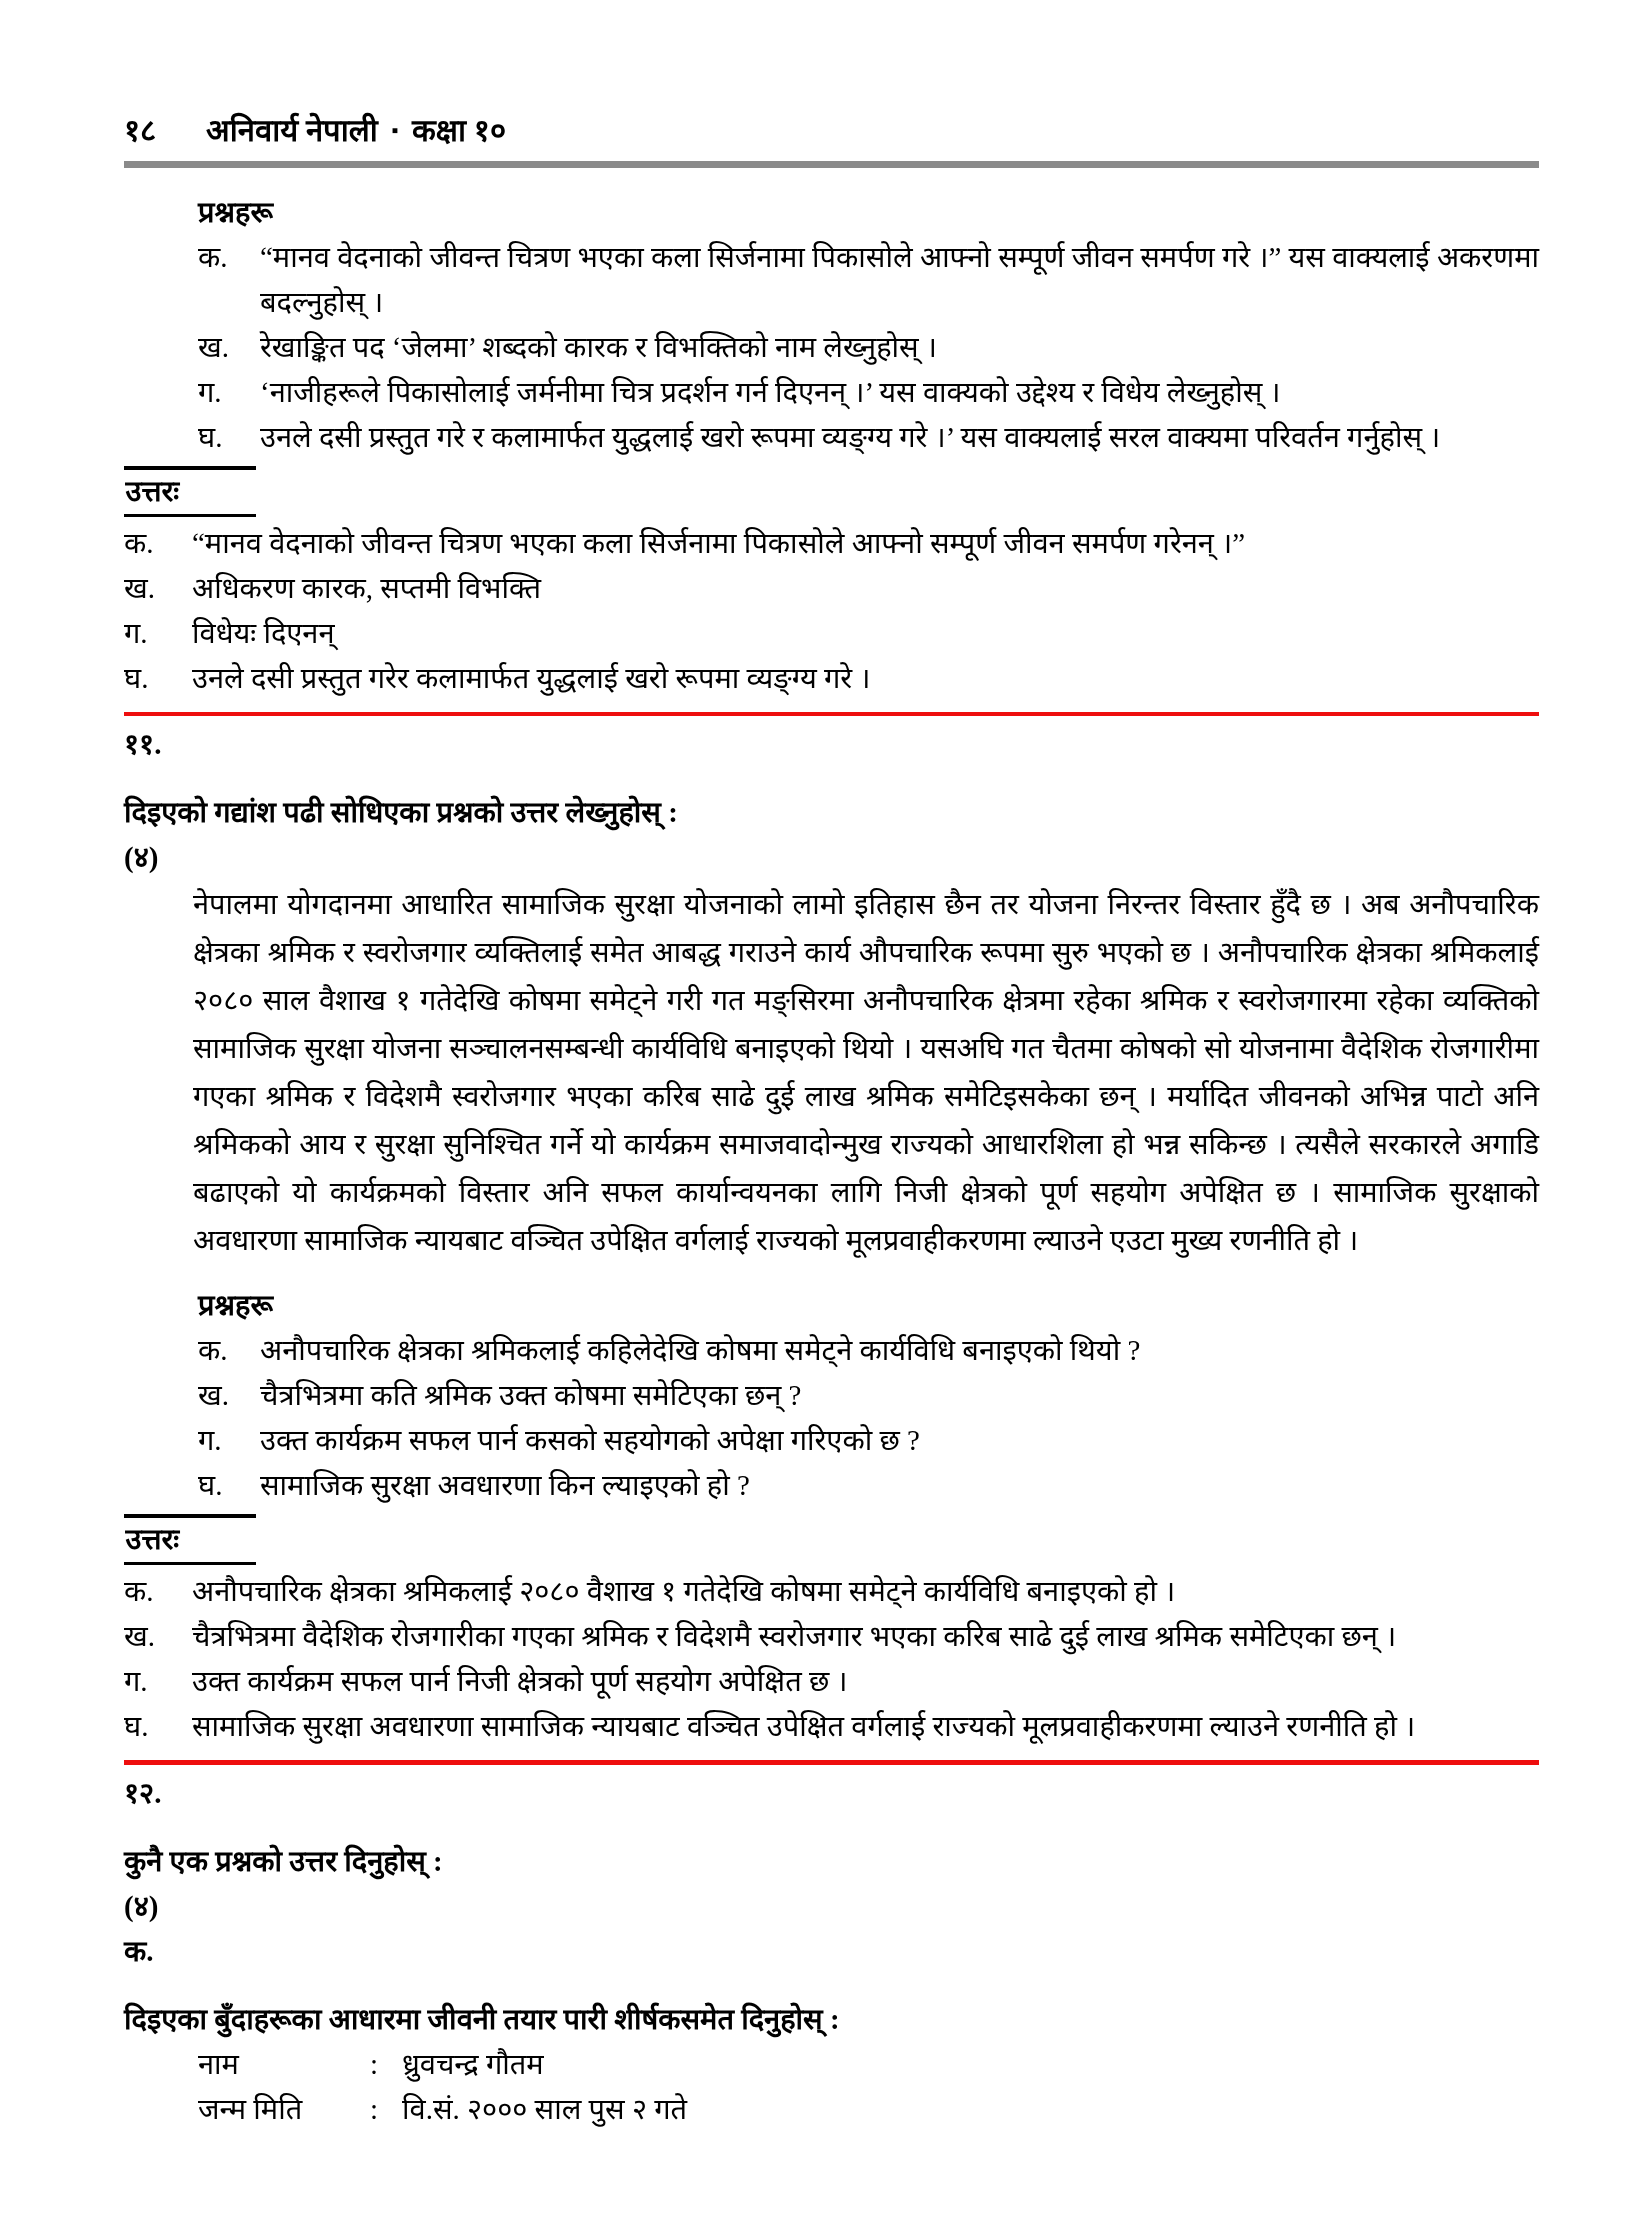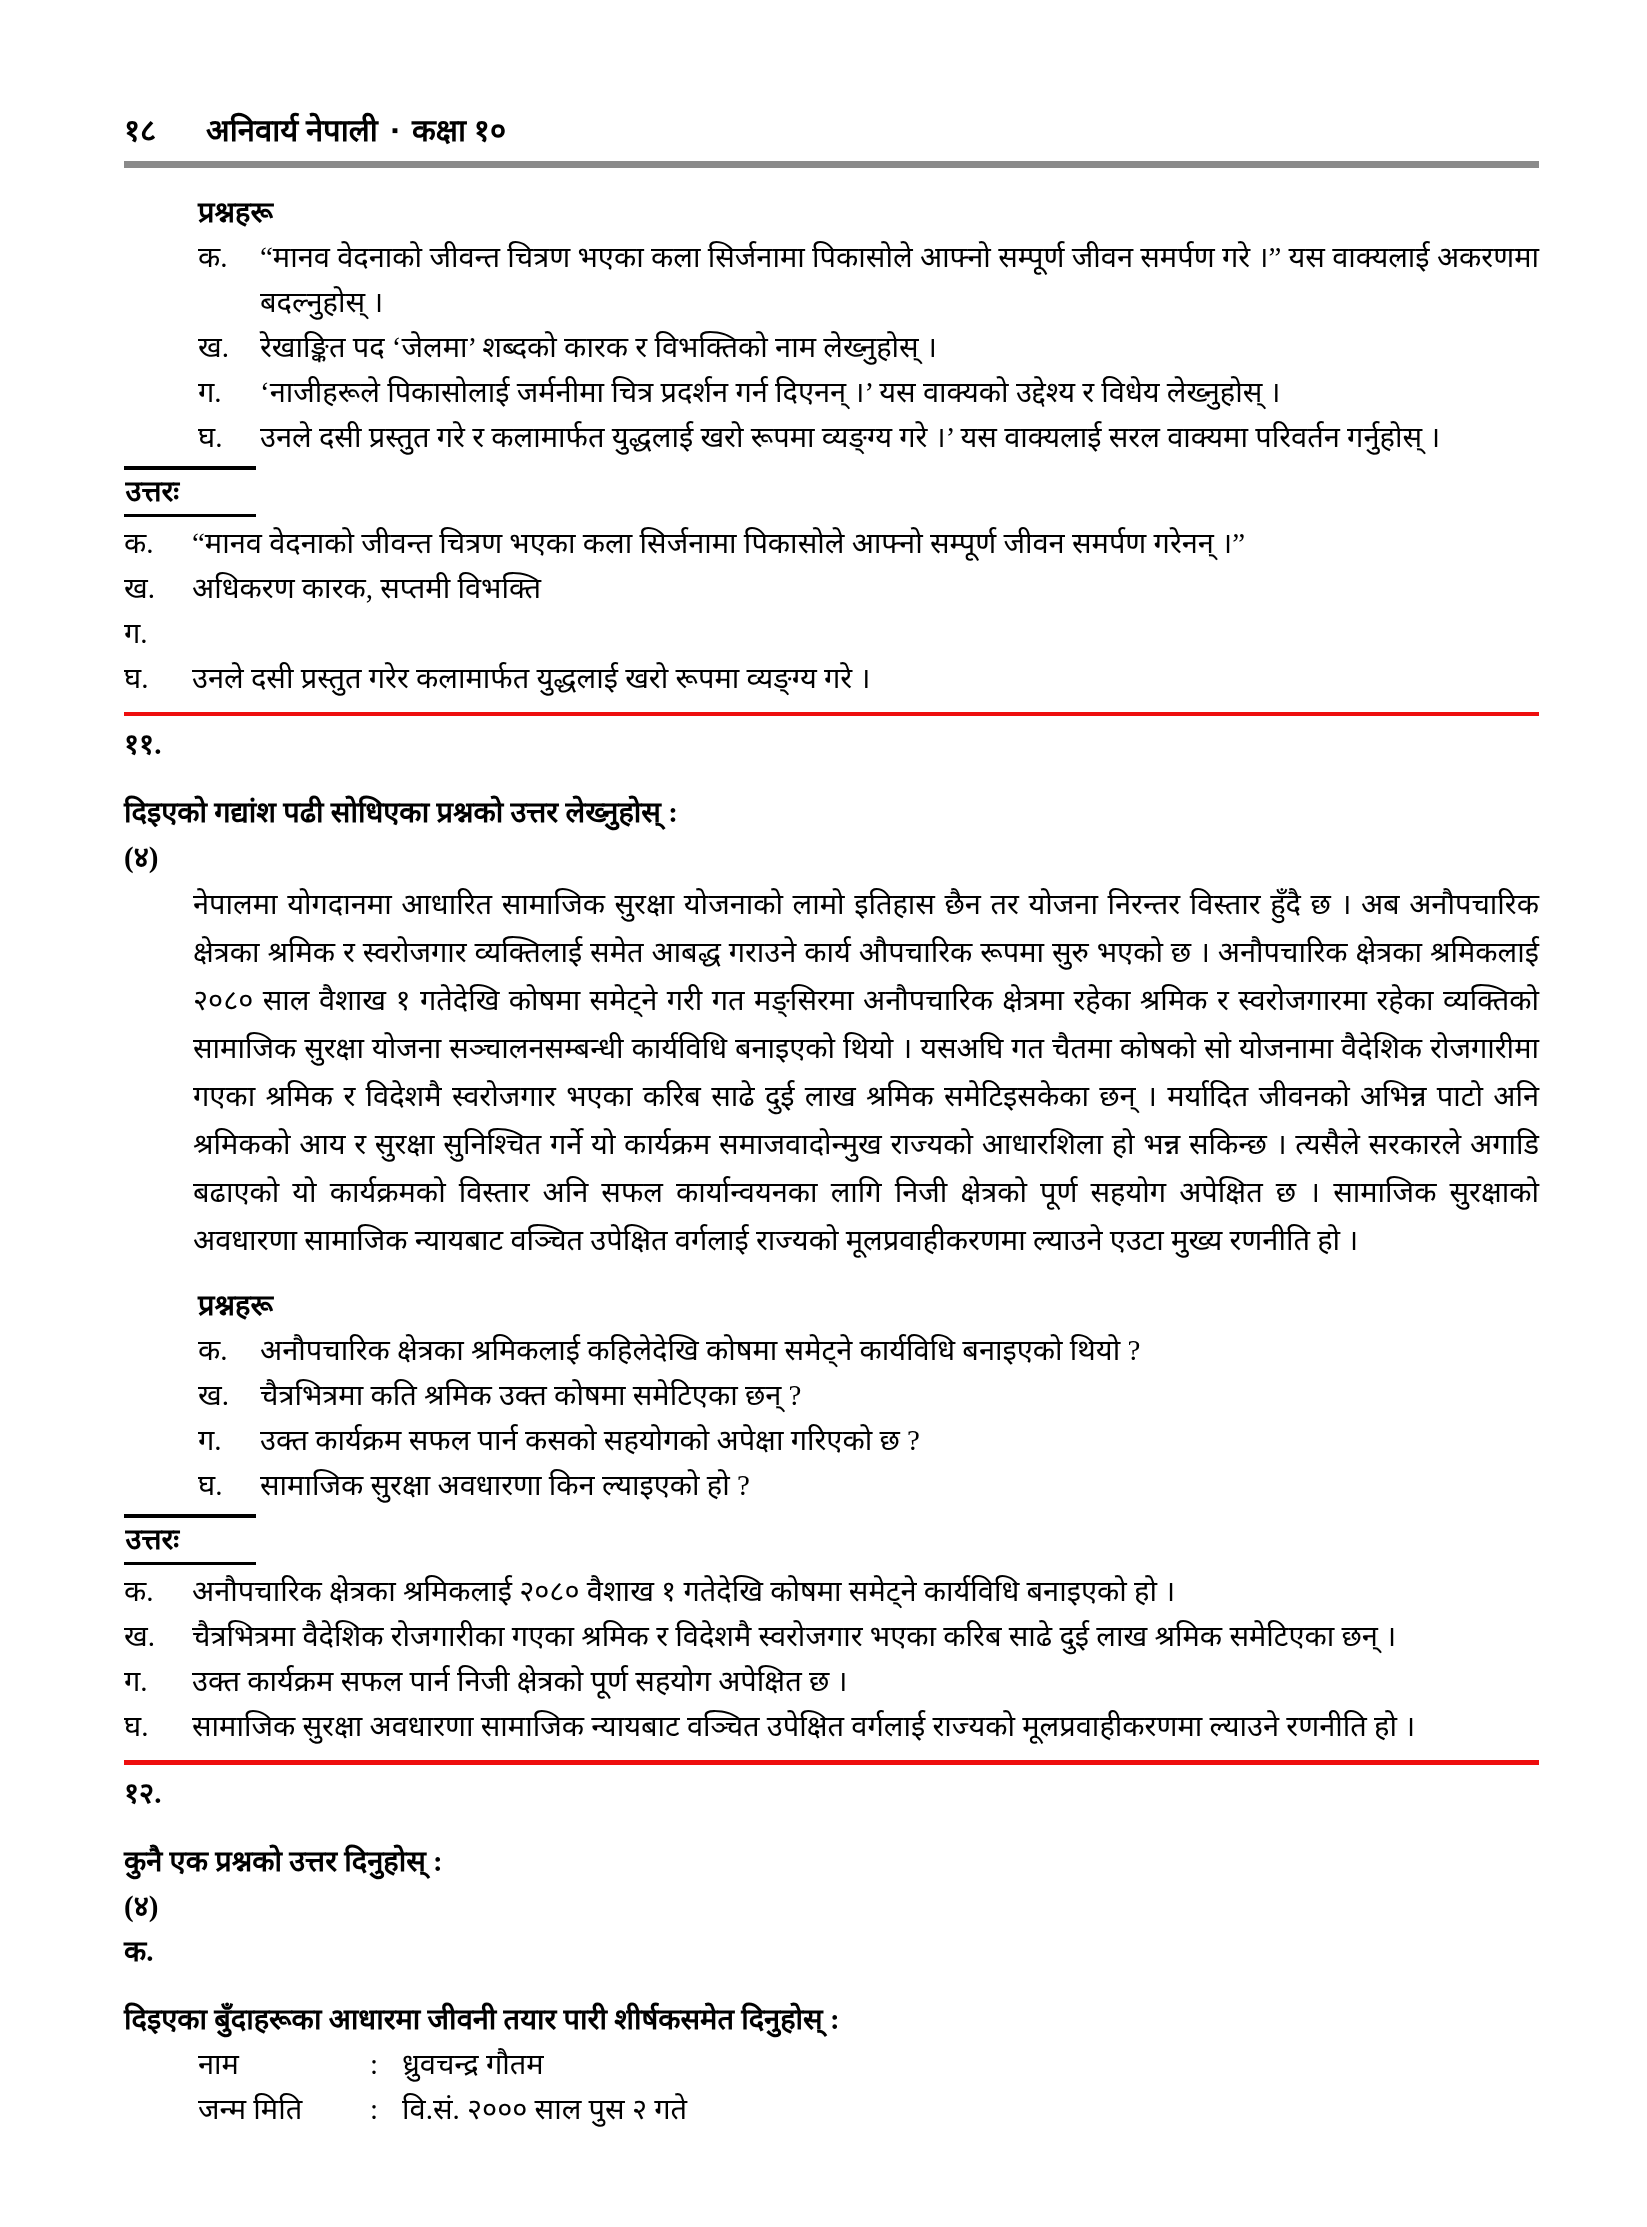--- a/index.html
+++ b/index.html
@@ -82,20 +82,21 @@
       <span class="lbl">क.</span>
       <div class="txt">“मानव वेदनाको जीवन्त चित्रण भएका कला सिर्जनामा पिकासोले आफ्नो सम्पूर्ण जीवन समर्पण गरेनन् ।”</div>
     </div>
     <div class="item">
       <span class="lbl">ख.</span>
       <div class="txt">अधिकरण कारक, सप्तमी विभक्ति</div>
     </div>
     <div class="item">
       <span class="lbl">ग.</span>
       <div class="txt">
+        <div>विधेयः दिएनन्</div>
       </div>
     </div>
     <div class="item">
       <span class="lbl">घ.</span>
       <div class="txt">उनले दसी प्रस्तुत गरेर कलामार्फत युद्धलाई खरो रूपमा व्यङ्ग्य गरे ।</div>
     </div>
   </div>
 
   <div class="rule-red"></div>
 

